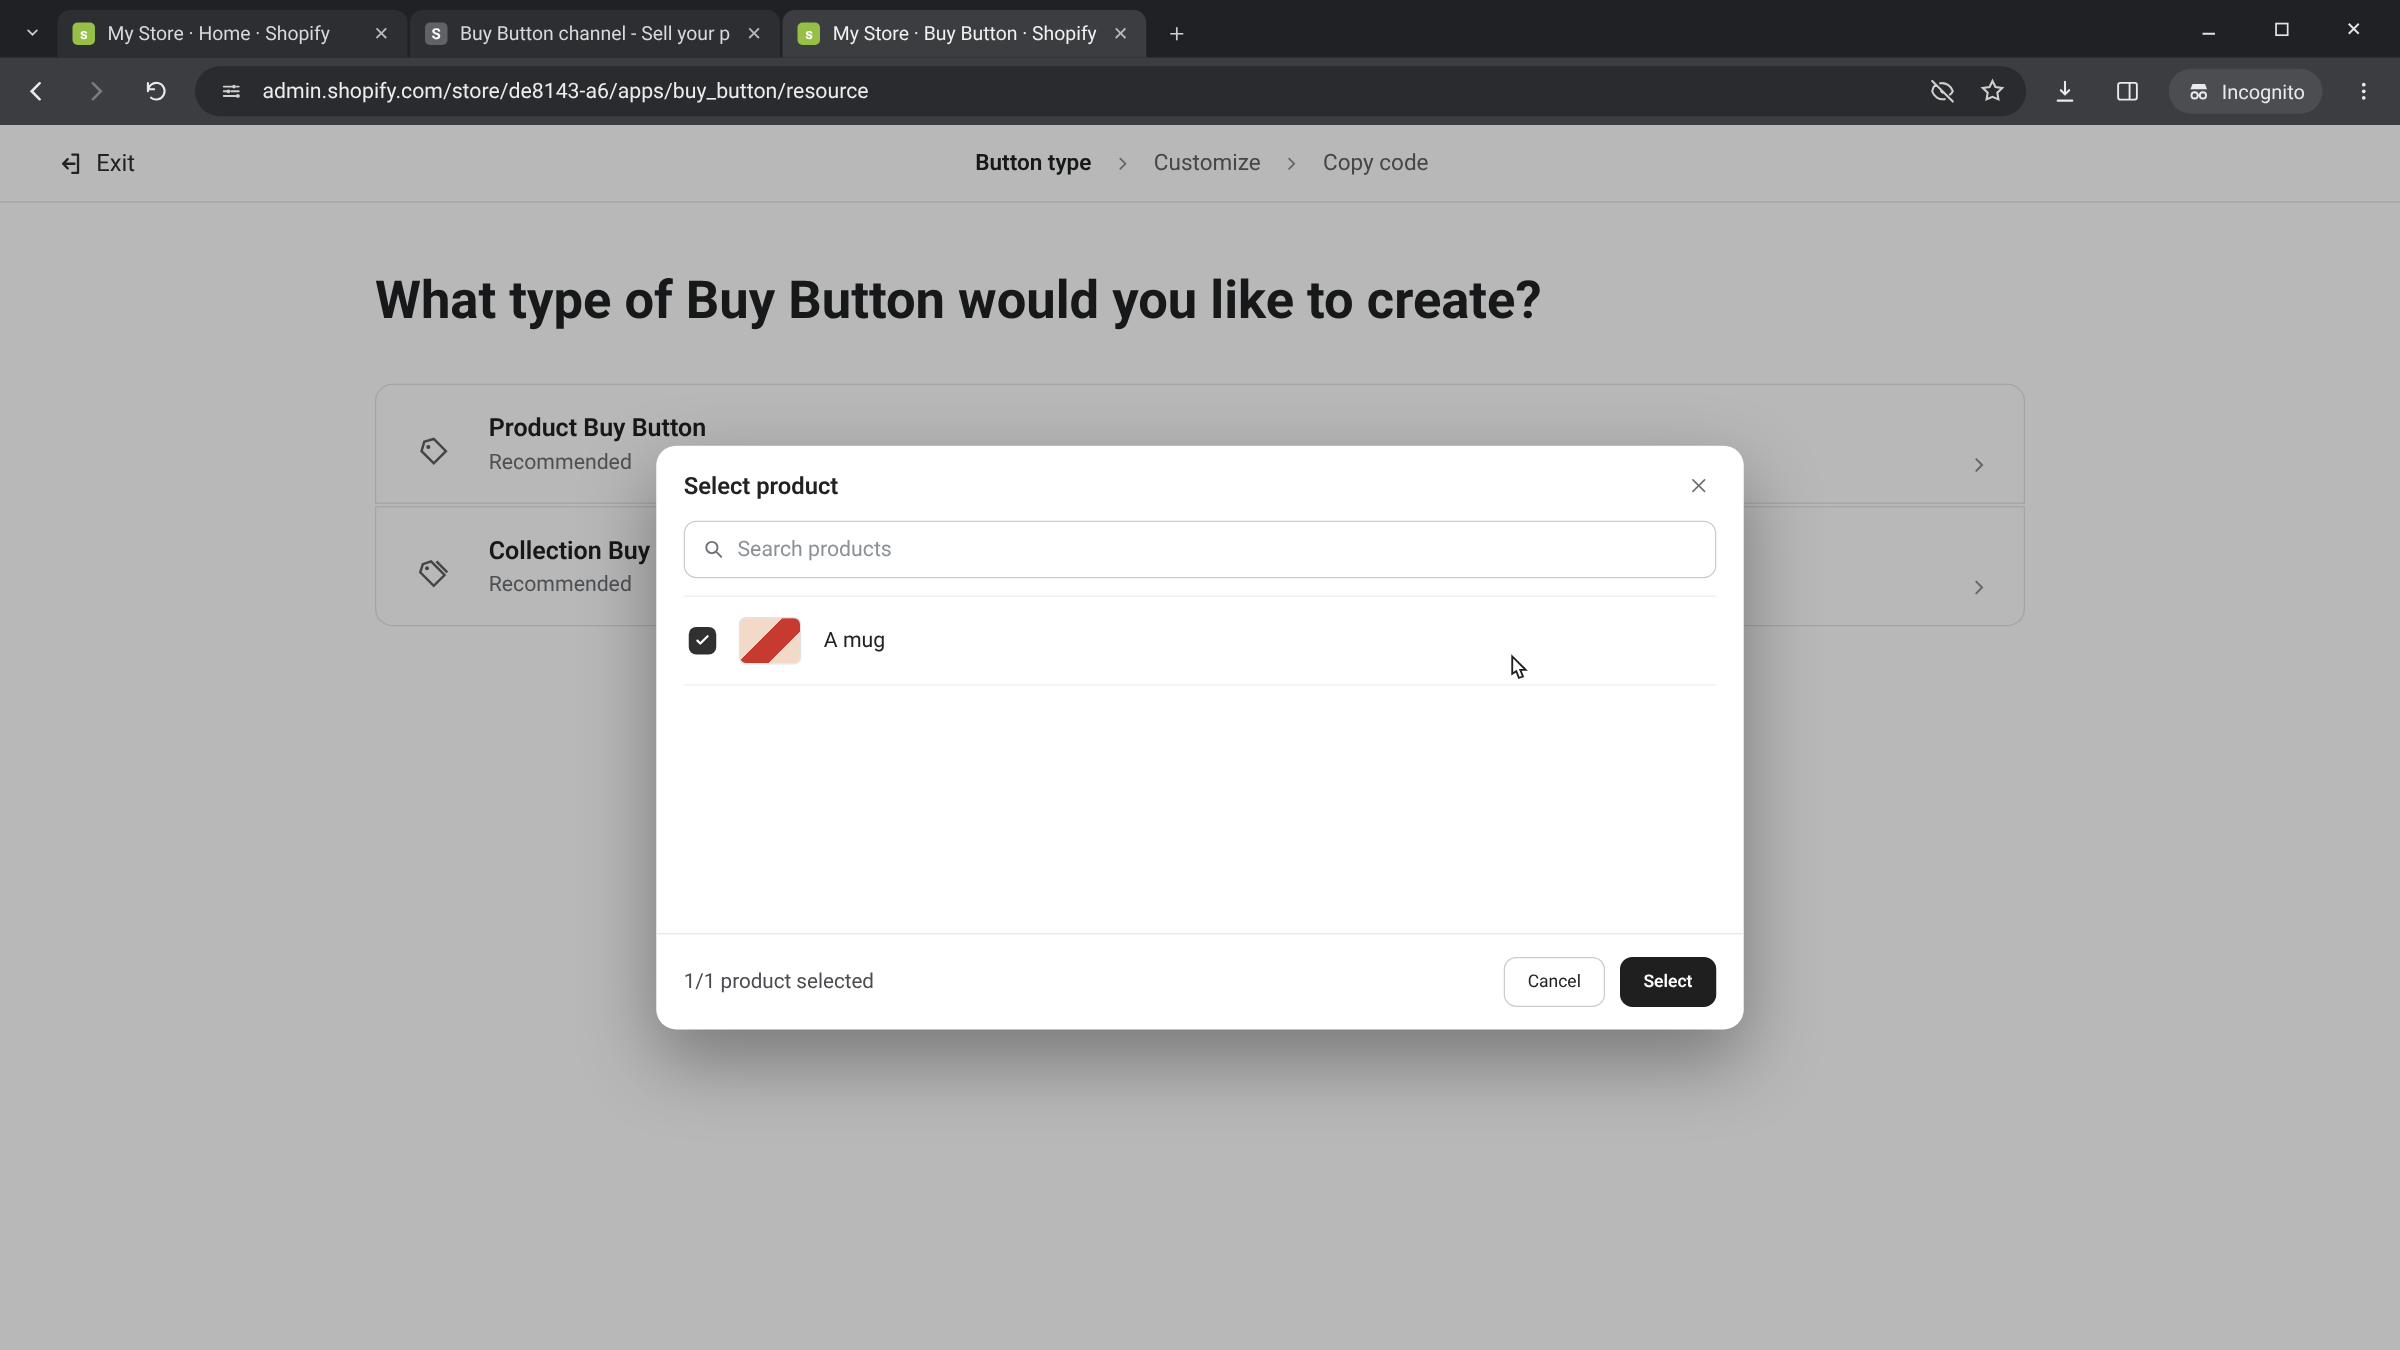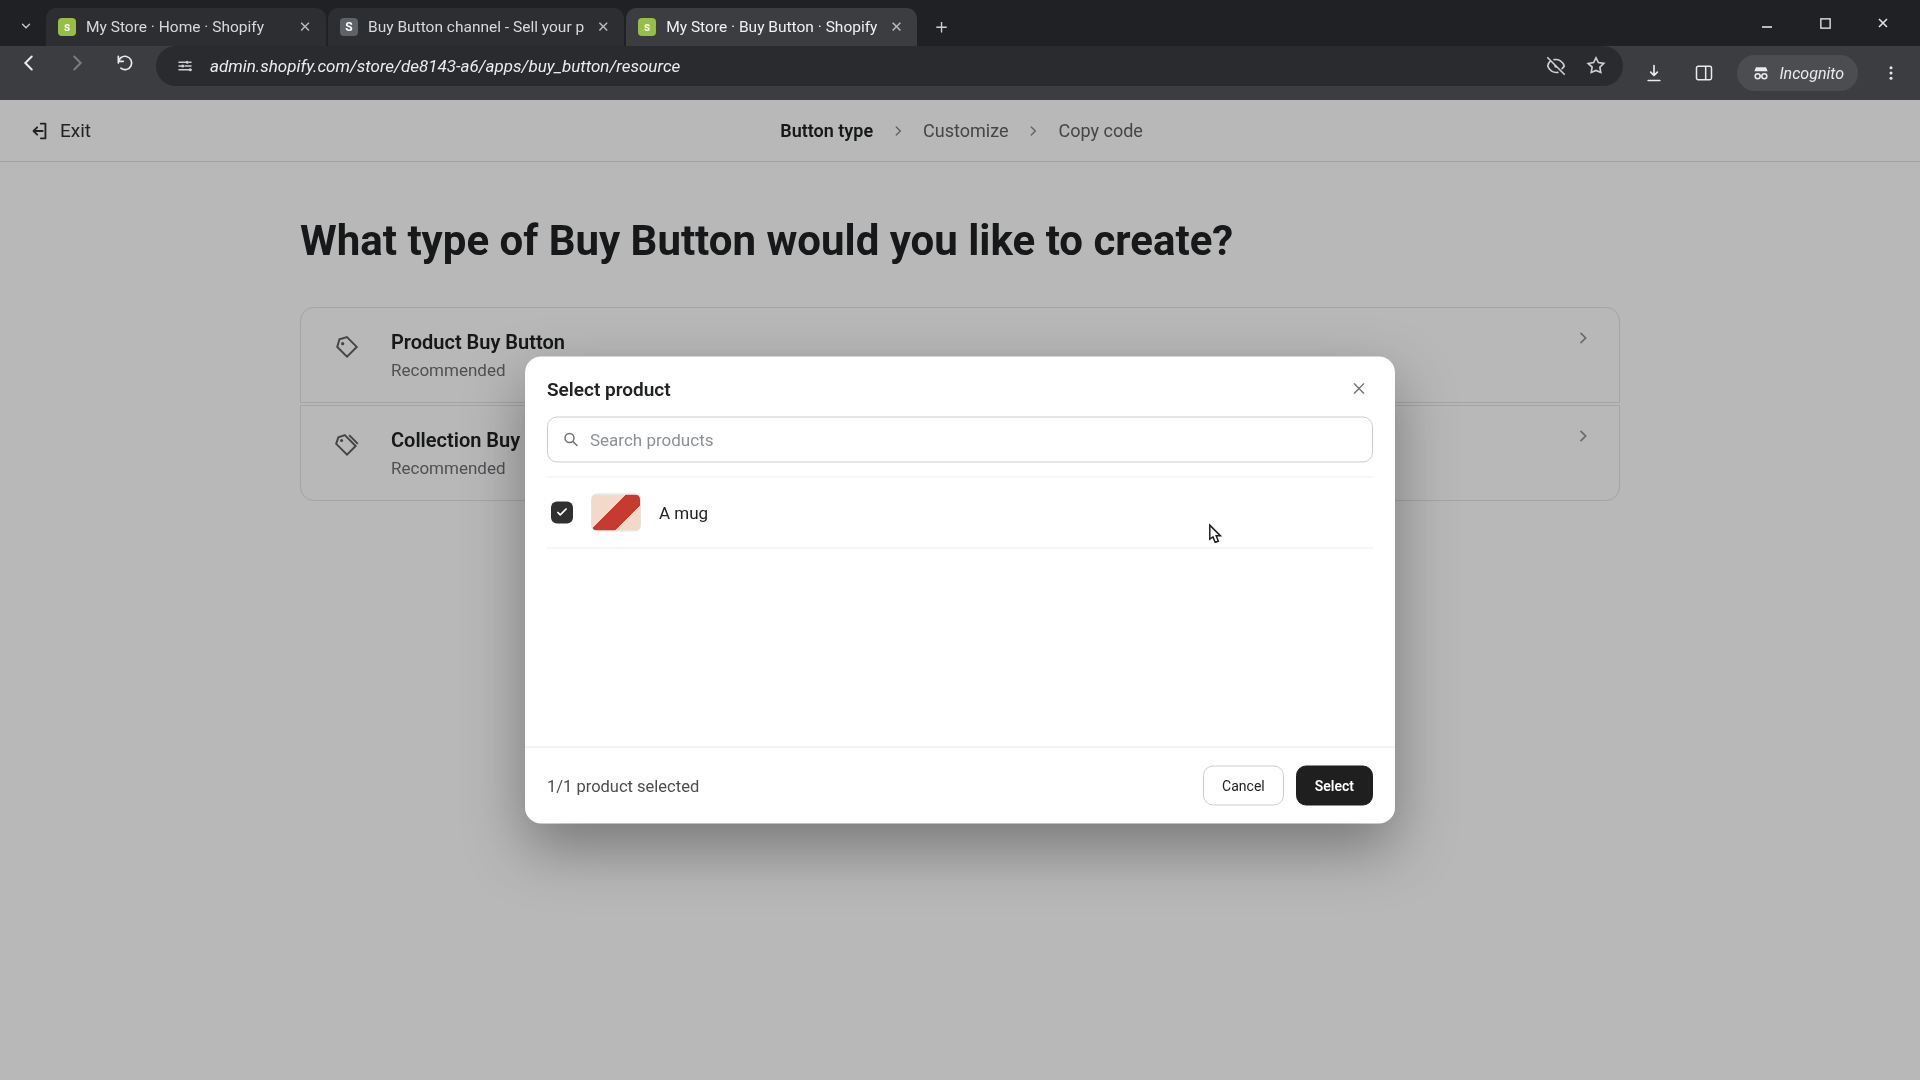--- a/index.html
+++ b/index.html
@@ -38,22 +38,22 @@
   .win-controls {
     margin-left:auto; display:flex; align-items:center; gap:0;
     height: 46px;
   }
   .win-controls .wc {
     width: 58px; height: 40px; display:flex; align-items:center; justify-content:center;
     color:#e2e2e2;
   }
 
   .toolbar {
-    display:flex; gap:14px;
-    height: 54px; padding: 0 12px; background:#3c3d40; color:#e8eaed;font-style:italic;
+    display:flex; align-items:center; gap:14px;
+    height: 54px; padding: 0 12px; background:#3c3d40; color:#e8eaed;
   }
   .toolbar .nav-btn {
     width:34px; height:34px; display:flex; align-items:center; justify-content:center;
     color:#e8eaed; border-radius:50%;
   }
   .toolbar .nav-btn.disabled { color:#7a7c80; }
   .omnibox {
     flex:1; display:flex; align-items:center; gap:12px;
     height: 40px; background:#2a2b2e; border-radius:20px;
     padding: 0 16px; color:#e8eaed; font-size:17px;
@@ -70,41 +70,41 @@
     background:#4c4d51; color:#e8eaed; height:36px; padding:0 14px;
     border-radius:18px; font-size:16px;
   }
 
   
   .page { position:relative; height: calc(1080px - 46px - 54px); background:#fff; }
   .dim-overlay {
     position:absolute; inset:0; background:rgba(0,0,0,0.28); z-index:5;
   }
   .app-bar {
-    height:62px; display:flex; align-items:center; padding:0 18px;
+    height:62px; display:flex; align-items:center; padding:0 35px;
     border-bottom:1px solid #e3e3e3; background:#fff;
   }
   .exit-btn {
     display:flex; align-items:center; gap:10px; font-size:19px; color:#303030;
     padding:6px 10px; border-radius:8px;
   }
   .breadcrumbs {
     margin:0 auto; display:flex; align-items:center; gap:18px; font-size:18px; color:#616161;
   }
   .breadcrumbs .step.active { color:#202223; font-weight:600; }
   .bc-sep { color:#8a8a8a; }
 
   .content-wrap { padding: 54px 0 0 0; }
   .headline {
     margin: 0 0 42px 300px;
     font-size:42px; font-weight:700; color:#202223;
   }
   .cards { width: 1320px; margin: 0 0 0 300px; display:flex; flex-direction:column; gap:2px; }
   .card {
-    display:flex; align-items:flex-start; gap:26px;
+    display:flex; align-items:flex-end; gap:26px;
     border:1px solid #e1e3e5; background:#fff; padding:22px 28px;
   }
   .card:first-child { border-radius:14px 14px 0 0; }
   .card:last-child  { border-radius:0 0 14px 14px; }
   .card .ic {
     width:36px; height:36px; display:flex; align-items:center; justify-content:center;
     color:#5c5f62;
   }
   .card .tcol { flex:1; }
   .card .title { font-size:20px; font-weight:600; color:#202223; margin-bottom:6px; }

